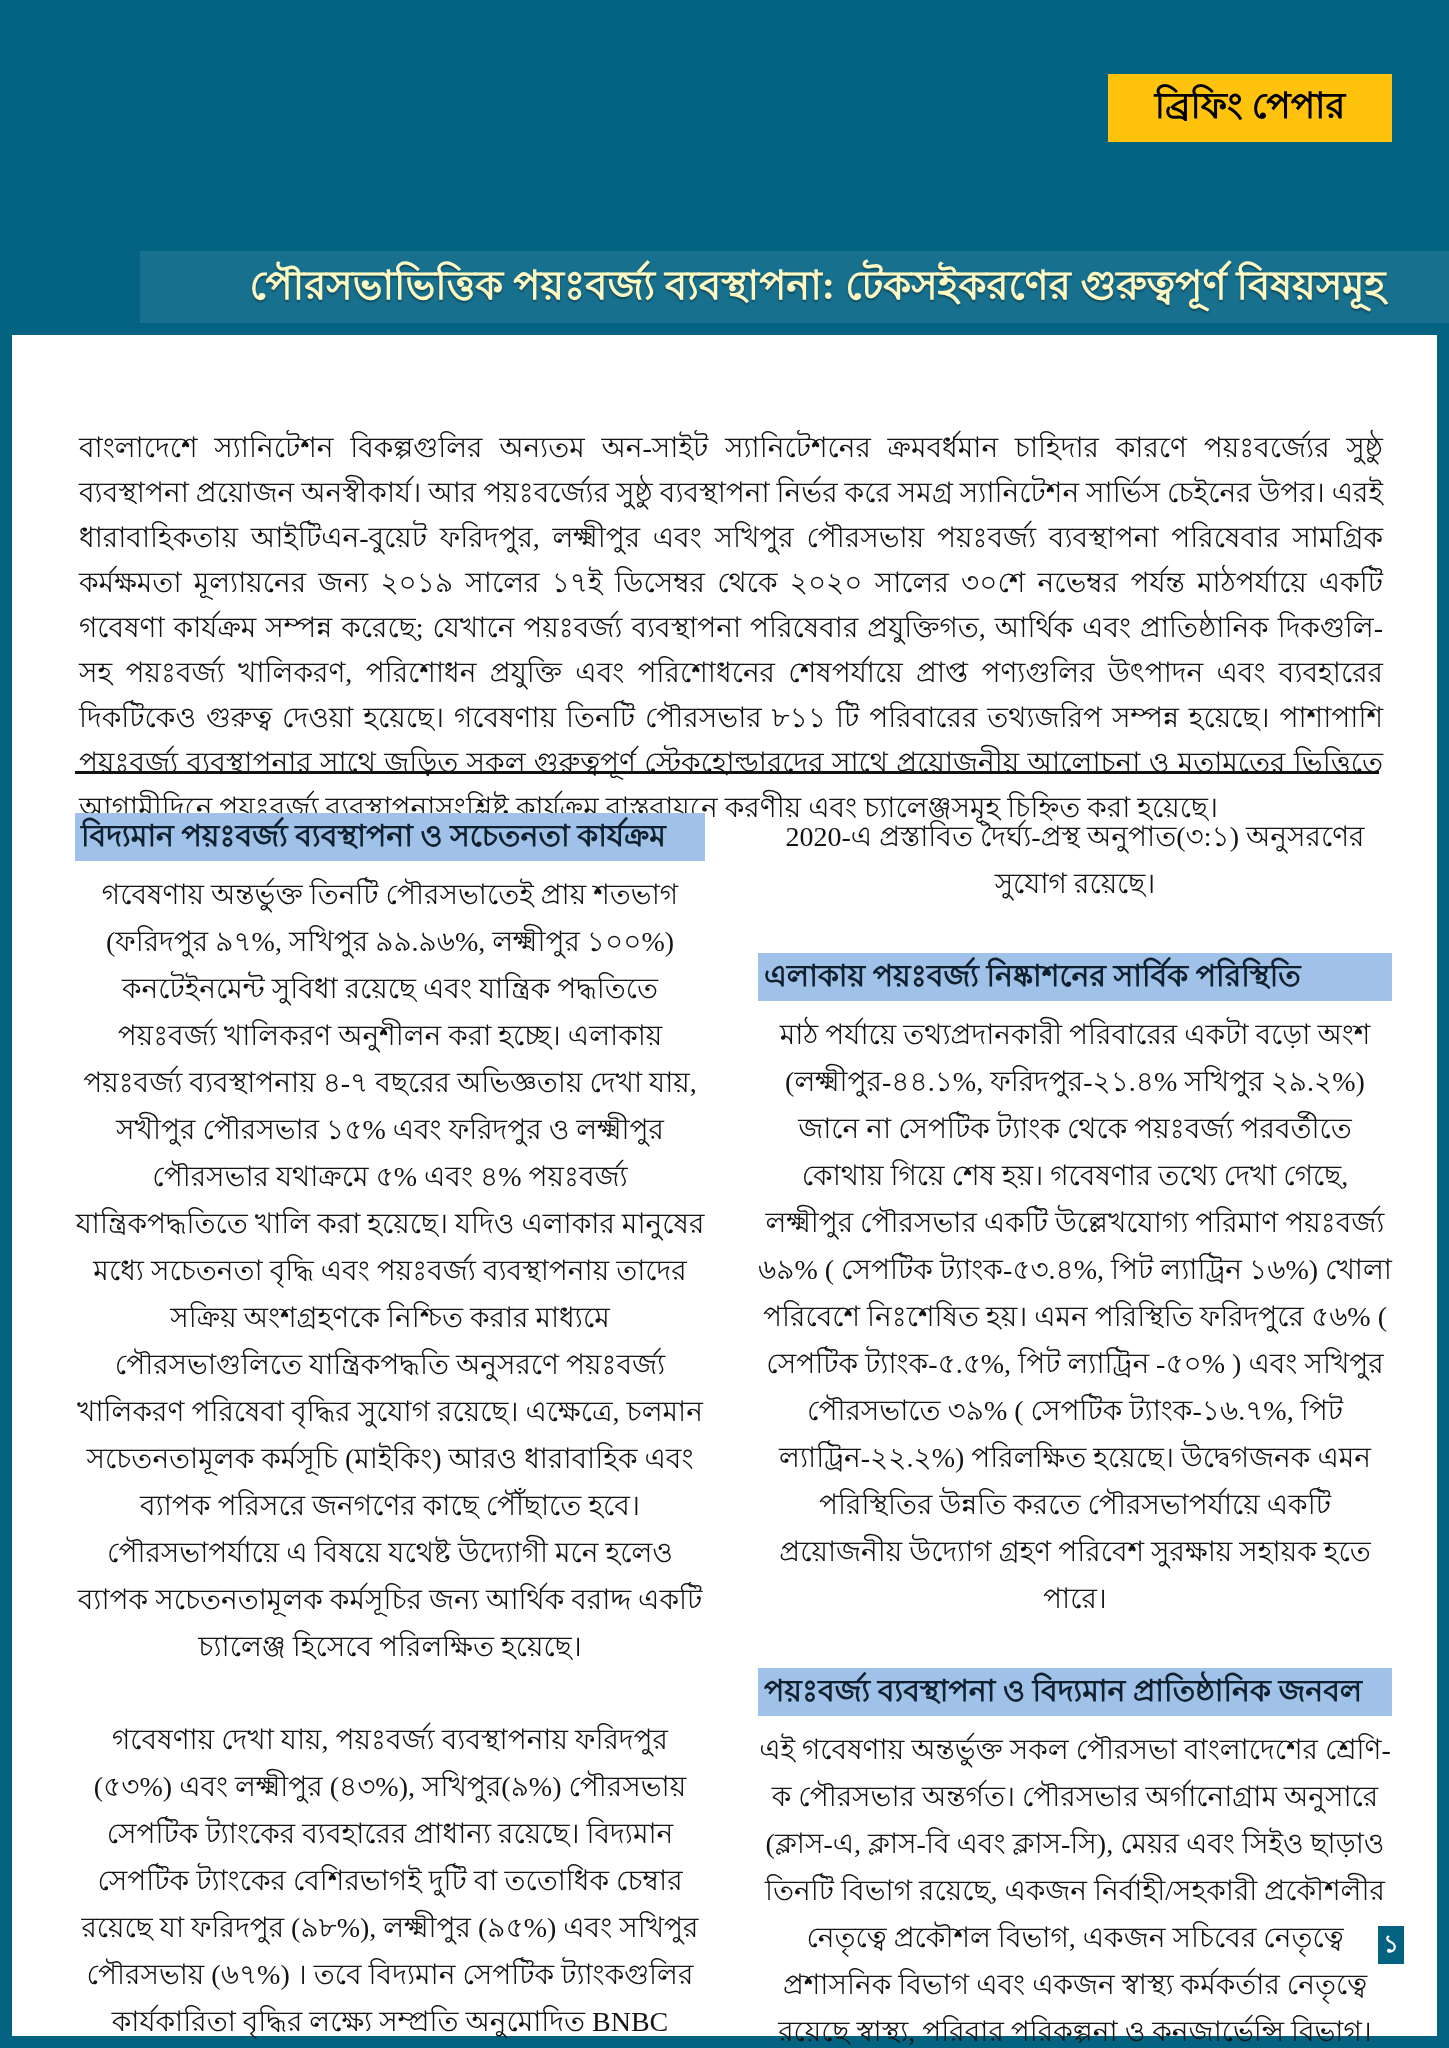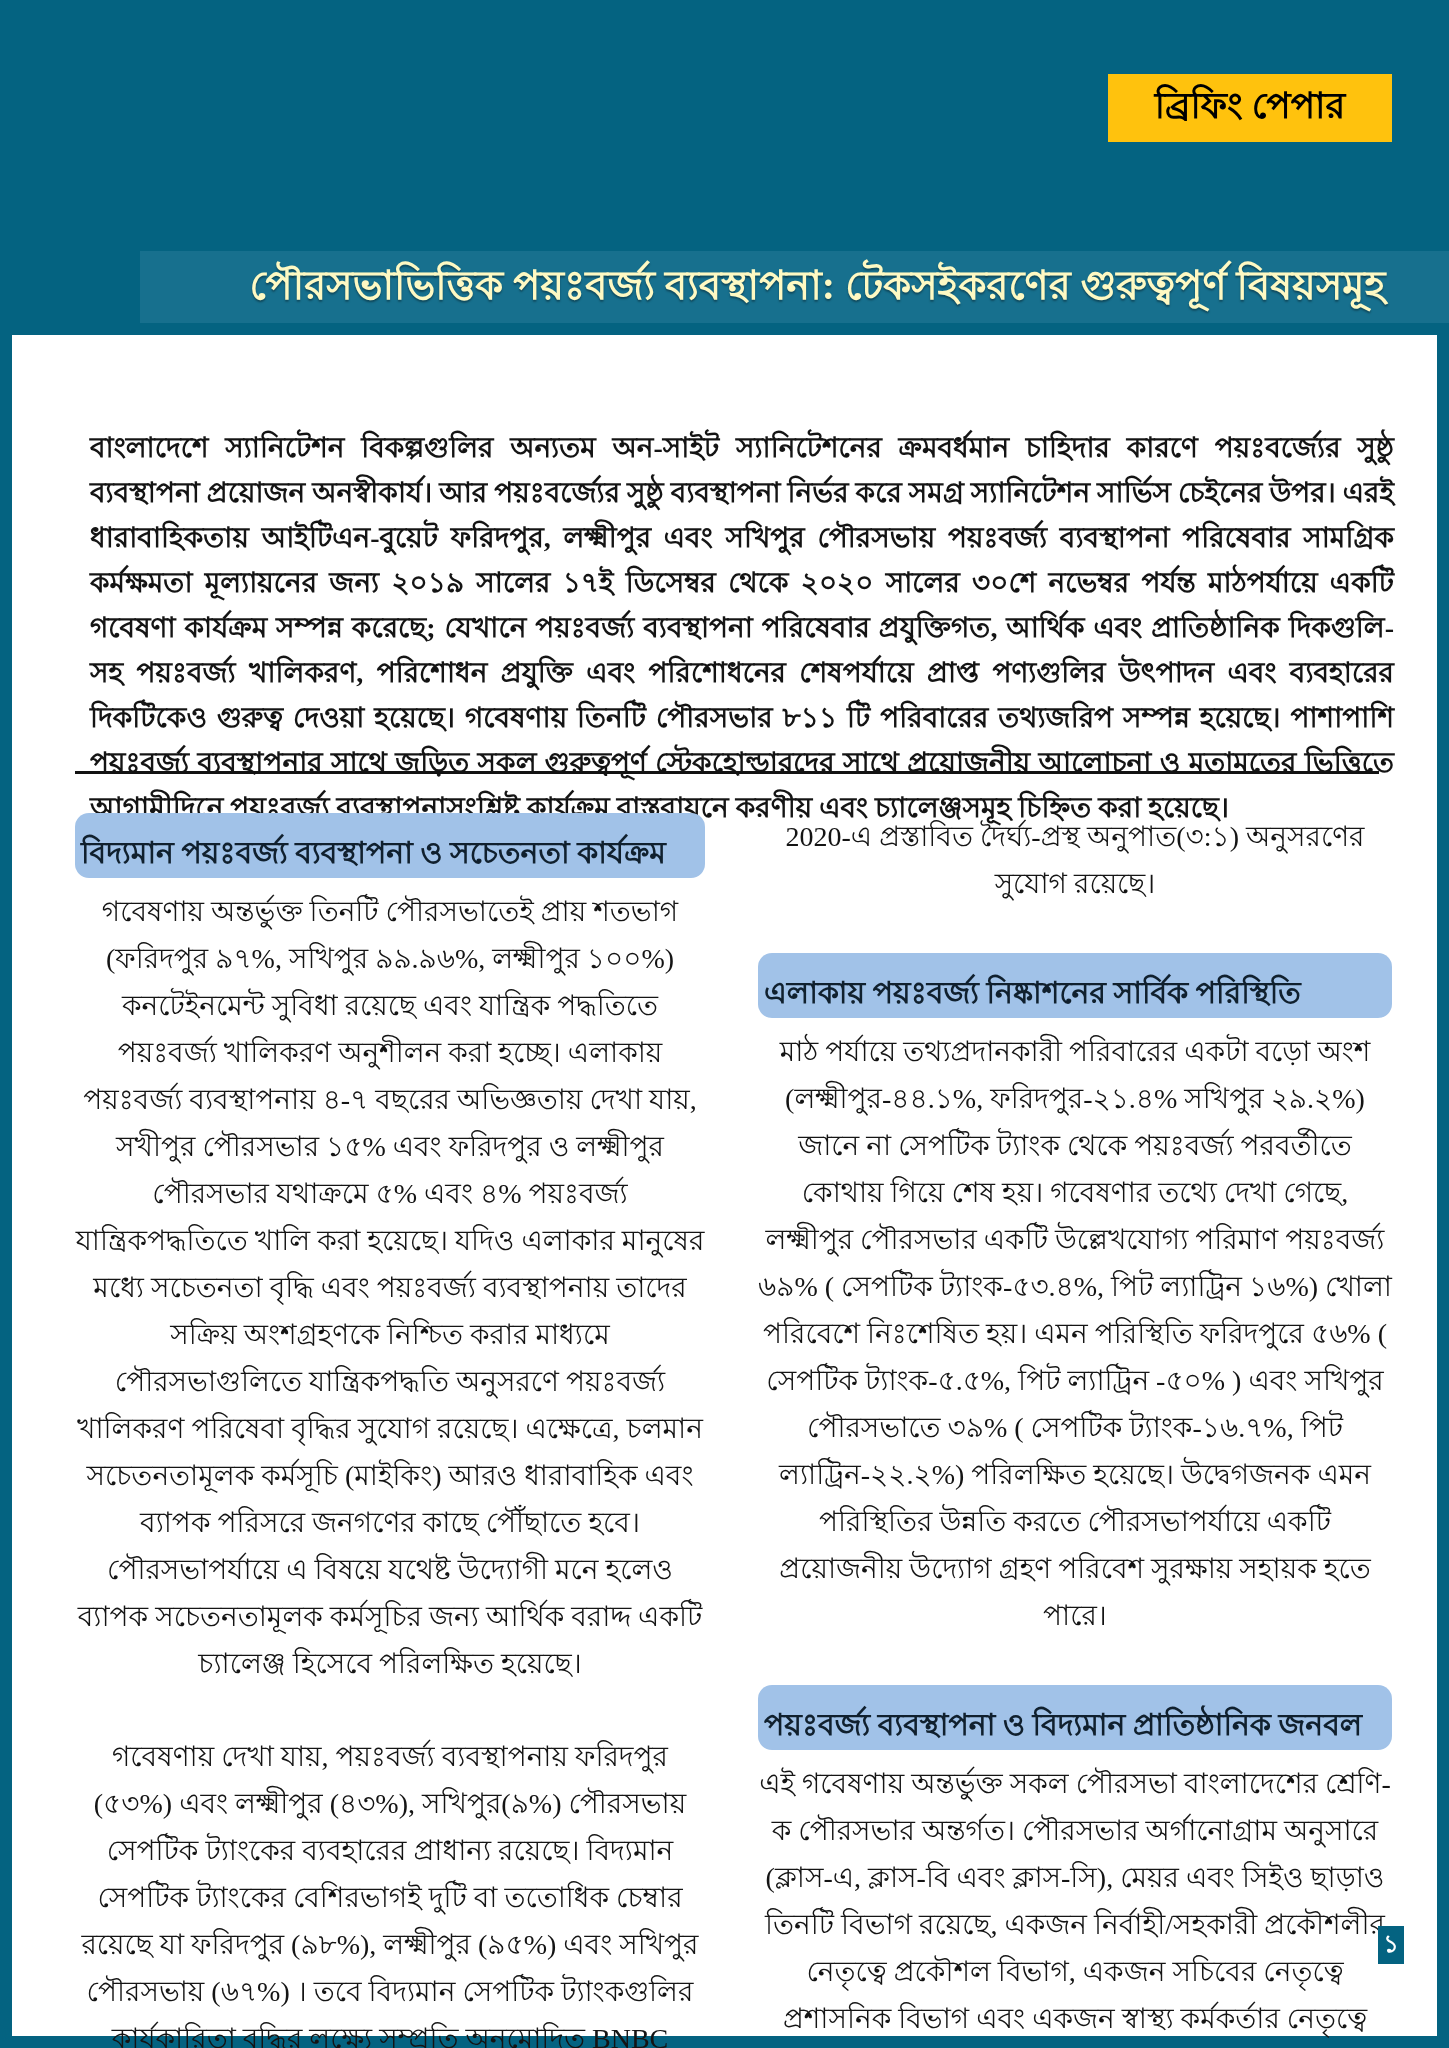--- a/index.html
+++ b/index.html
@@ -20,36 +20,35 @@
     background:#17708E;color:#fef9c3;
     display:flex;align-items:center;justify-content:center;
     font-size:40px;font-weight:bold;text-align:center;
     text-shadow:0 2px 2px rgba(0,0,0,0.35);
   }
   .content{
     position:absolute;left:12px;top:335px;width:1425px;height:1701px;
     background:#ffffff;
   }
   .intro{
-    position:absolute;left:78px;top:62px;width:1304px;
-    font-size:28px;line-height:45px;text-align:justify;font-weight:bold;
+    position:absolute;left:67px;top:62px;width:1304px;
+    font-size:28px;line-height:45px;text-align:justify;
   }
   .divider{
     position:absolute;left:63px;top:436px;width:1304px;height:3px;
     background:#121212;
   }
   .col{position:absolute;top:478px;}
   .col-left{left:63px;width:630px;}
   .col-right{left:746px;width:634px;}
   .sec-heading{
     background:#A1C2E8;color:#10202e;
     font-size:30px;font-weight:bold;line-height:40px;
-    padding:20px 10px 5px 6px;display:block;
+    padding:3px 10px 5px 6px;display:block;
     margin:0 0 10px 0;
-    border-radius:14px;
   }
   .sec-body{
     font-size:28px;line-height:47px;text-align:center;
     margin:0 0 46px 0;
   }
   .page-num{
     position:absolute;left:1366px;top:1591px;width:26px;height:38px;
     background:#046381;color:#ffffff;
     display:flex;align-items:center;justify-content:center;
     font-size:24px;font-weight:bold;

